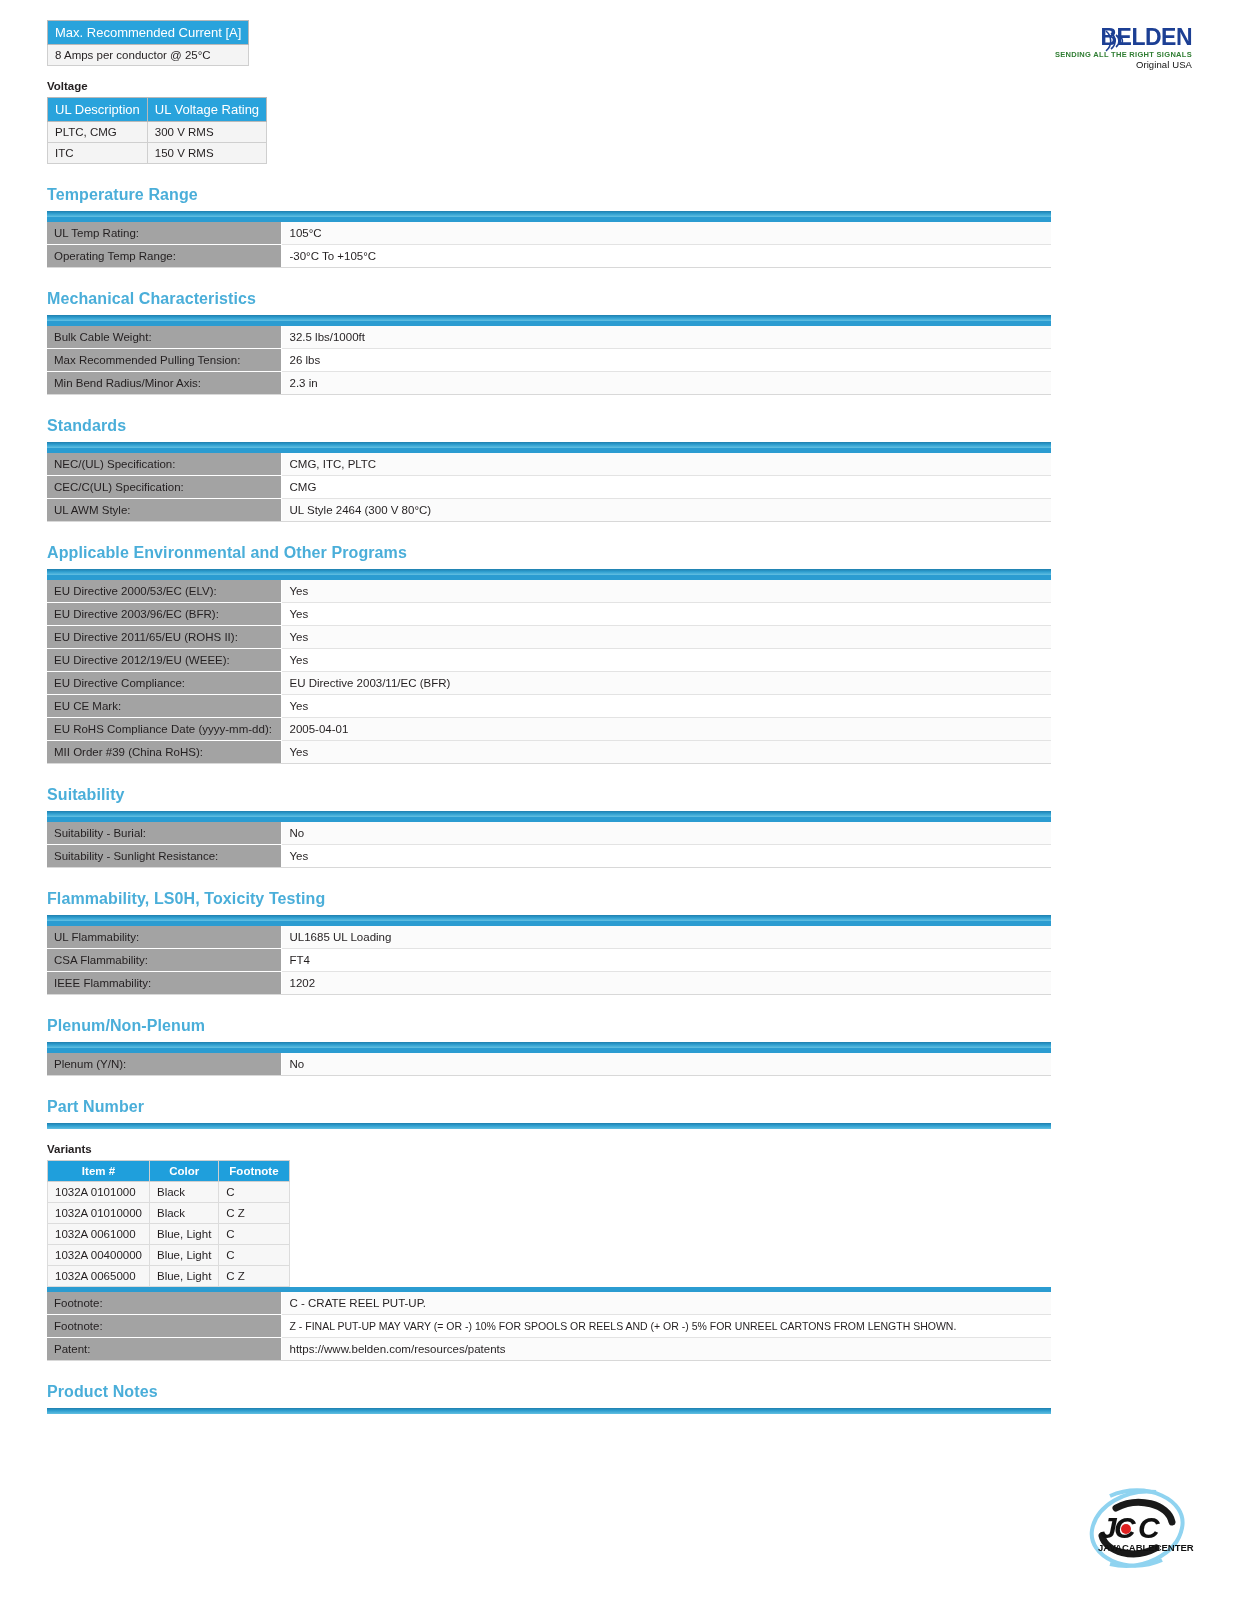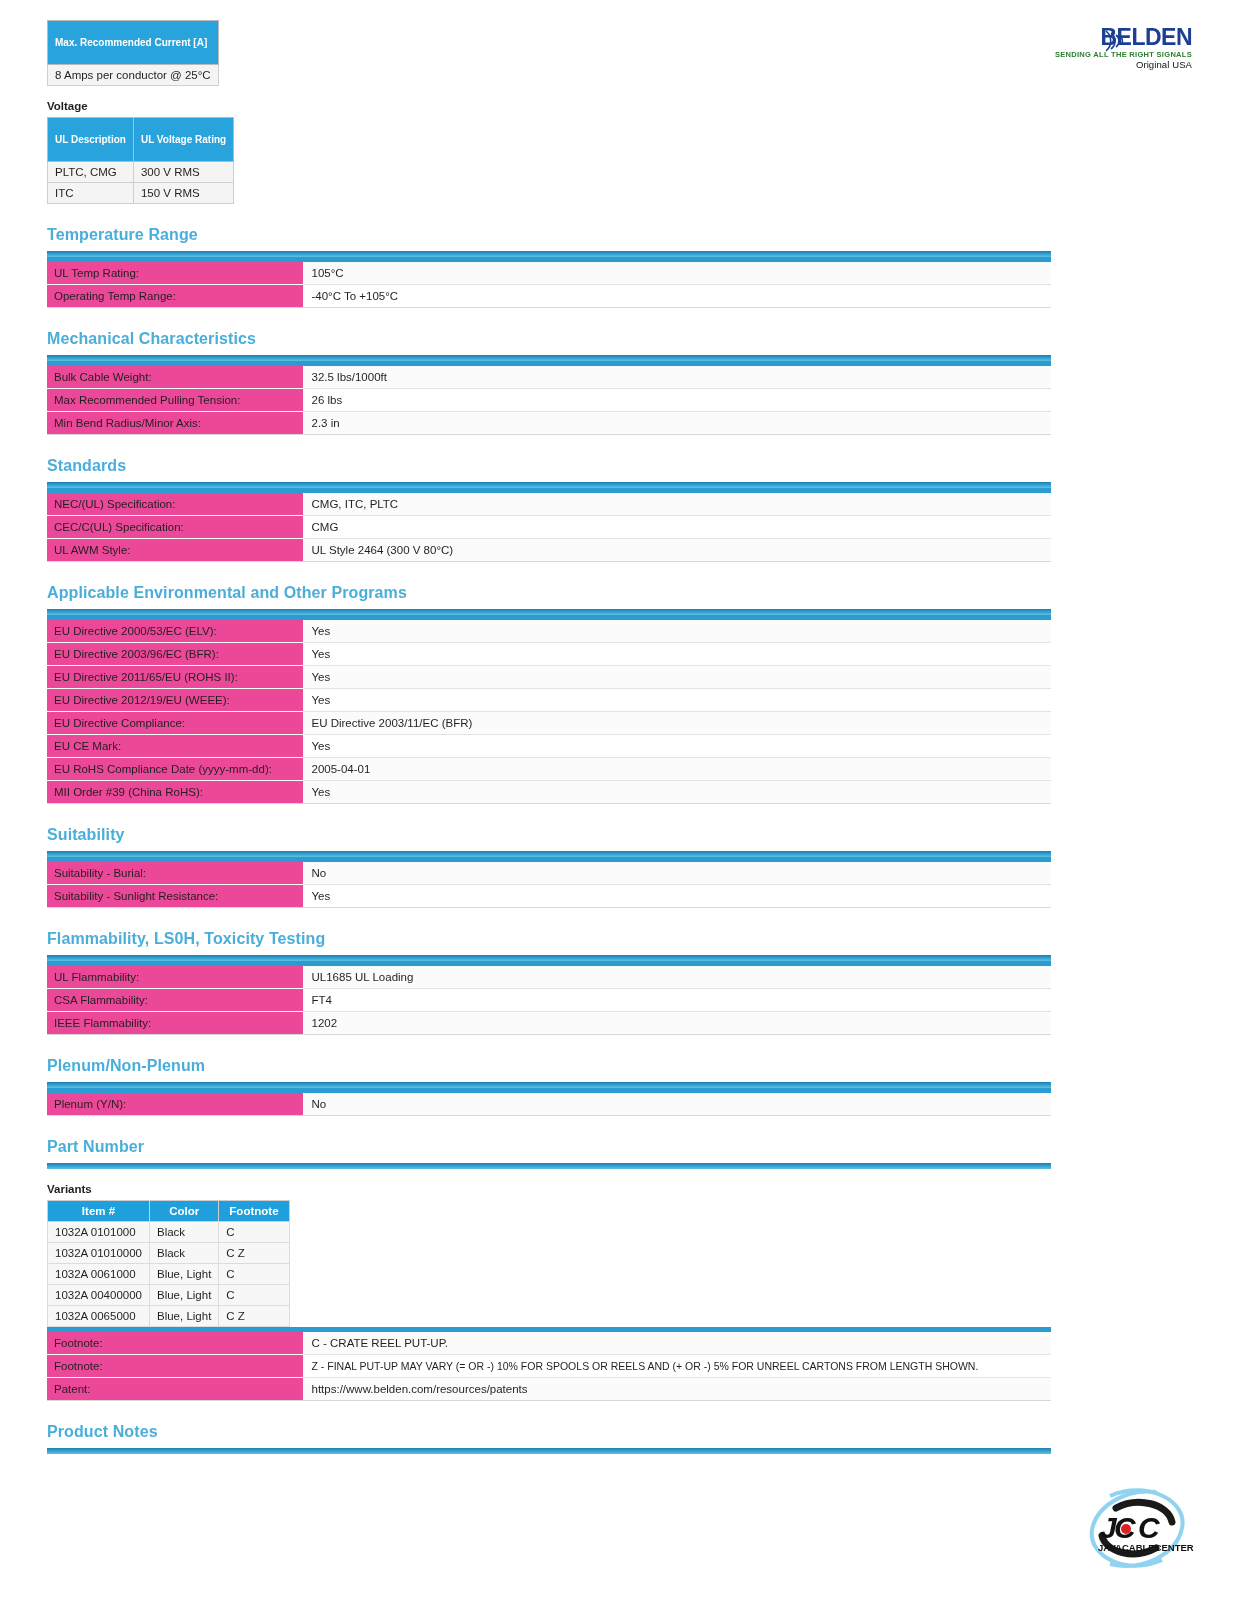--- a/index.html
+++ b/index.html
@@ -38,24 +38,24 @@
   .jcc-logo {
     position: absolute; right: 40px; bottom: 18px;
     width: 120px; height: 108px;
   }
 
   
   .boxtable { border-collapse: collapse; margin: 0; }
   .boxtable th {
     background: #29a3dc;
     color: #ffffff;
-    font-size: 10px;
-    font-weight: bold;
+    font-size: 13px;
+    font-weight: normal;
     text-align: center;
-    padding: 16px 7px;
+    padding: 4px 7px;
     border: 1px solid #b9b9b9;
     white-space: nowrap;
   }
   .boxtable td {
     background: #f4f4f4;
     font-size: 11.5px;
     padding: 4px 7px;
     border: 1px solid #cfcfcf;
     white-space: nowrap;
     color: #231f20;
@@ -77,22 +77,22 @@
   }
 
   
   .spec {
     width: 1004px;
     border-collapse: collapse;
     border-top: 5px solid #2b9cd1;
     table-layout: fixed;
   }
   .spec td.k {
-    width: 256px;
-    background: #ec4899;
+    width: 234px;
+    background: #a3a3a3;
     font-size: 11.5px;
     padding: 5px 7px;
     border-bottom: 1px solid #ffffff;
     border-right: 1px solid #ffffff;
     color: #231f20;
     vertical-align: middle;
   }
   .spec td.v {
     background: #fbfbfb;
     font-size: 11.5px;
@@ -178,21 +178,21 @@
   <h2 class="section">Temperature Range</h2>
   <div class="barsolid"></div>
   <table class="spec">
     <tbody>
         <tr>
       <td class="k">UL Temp Rating:</td>
       <td class="v">105°C</td>
     </tr>
     <tr class="alt">
       <td class="k">Operating Temp Range:</td>
-      <td class="v">-40°C To +105°C</td>
+      <td class="v">-30°C To +105°C</td>
     </tr>
   </tbody>
     </table>
 
   <h2 class="section">Mechanical Characteristics</h2>
   <div class="barsolid"></div>
   <table class="spec">
     <tbody>
         <tr>
       <td class="k">Bulk Cable Weight:</td>

